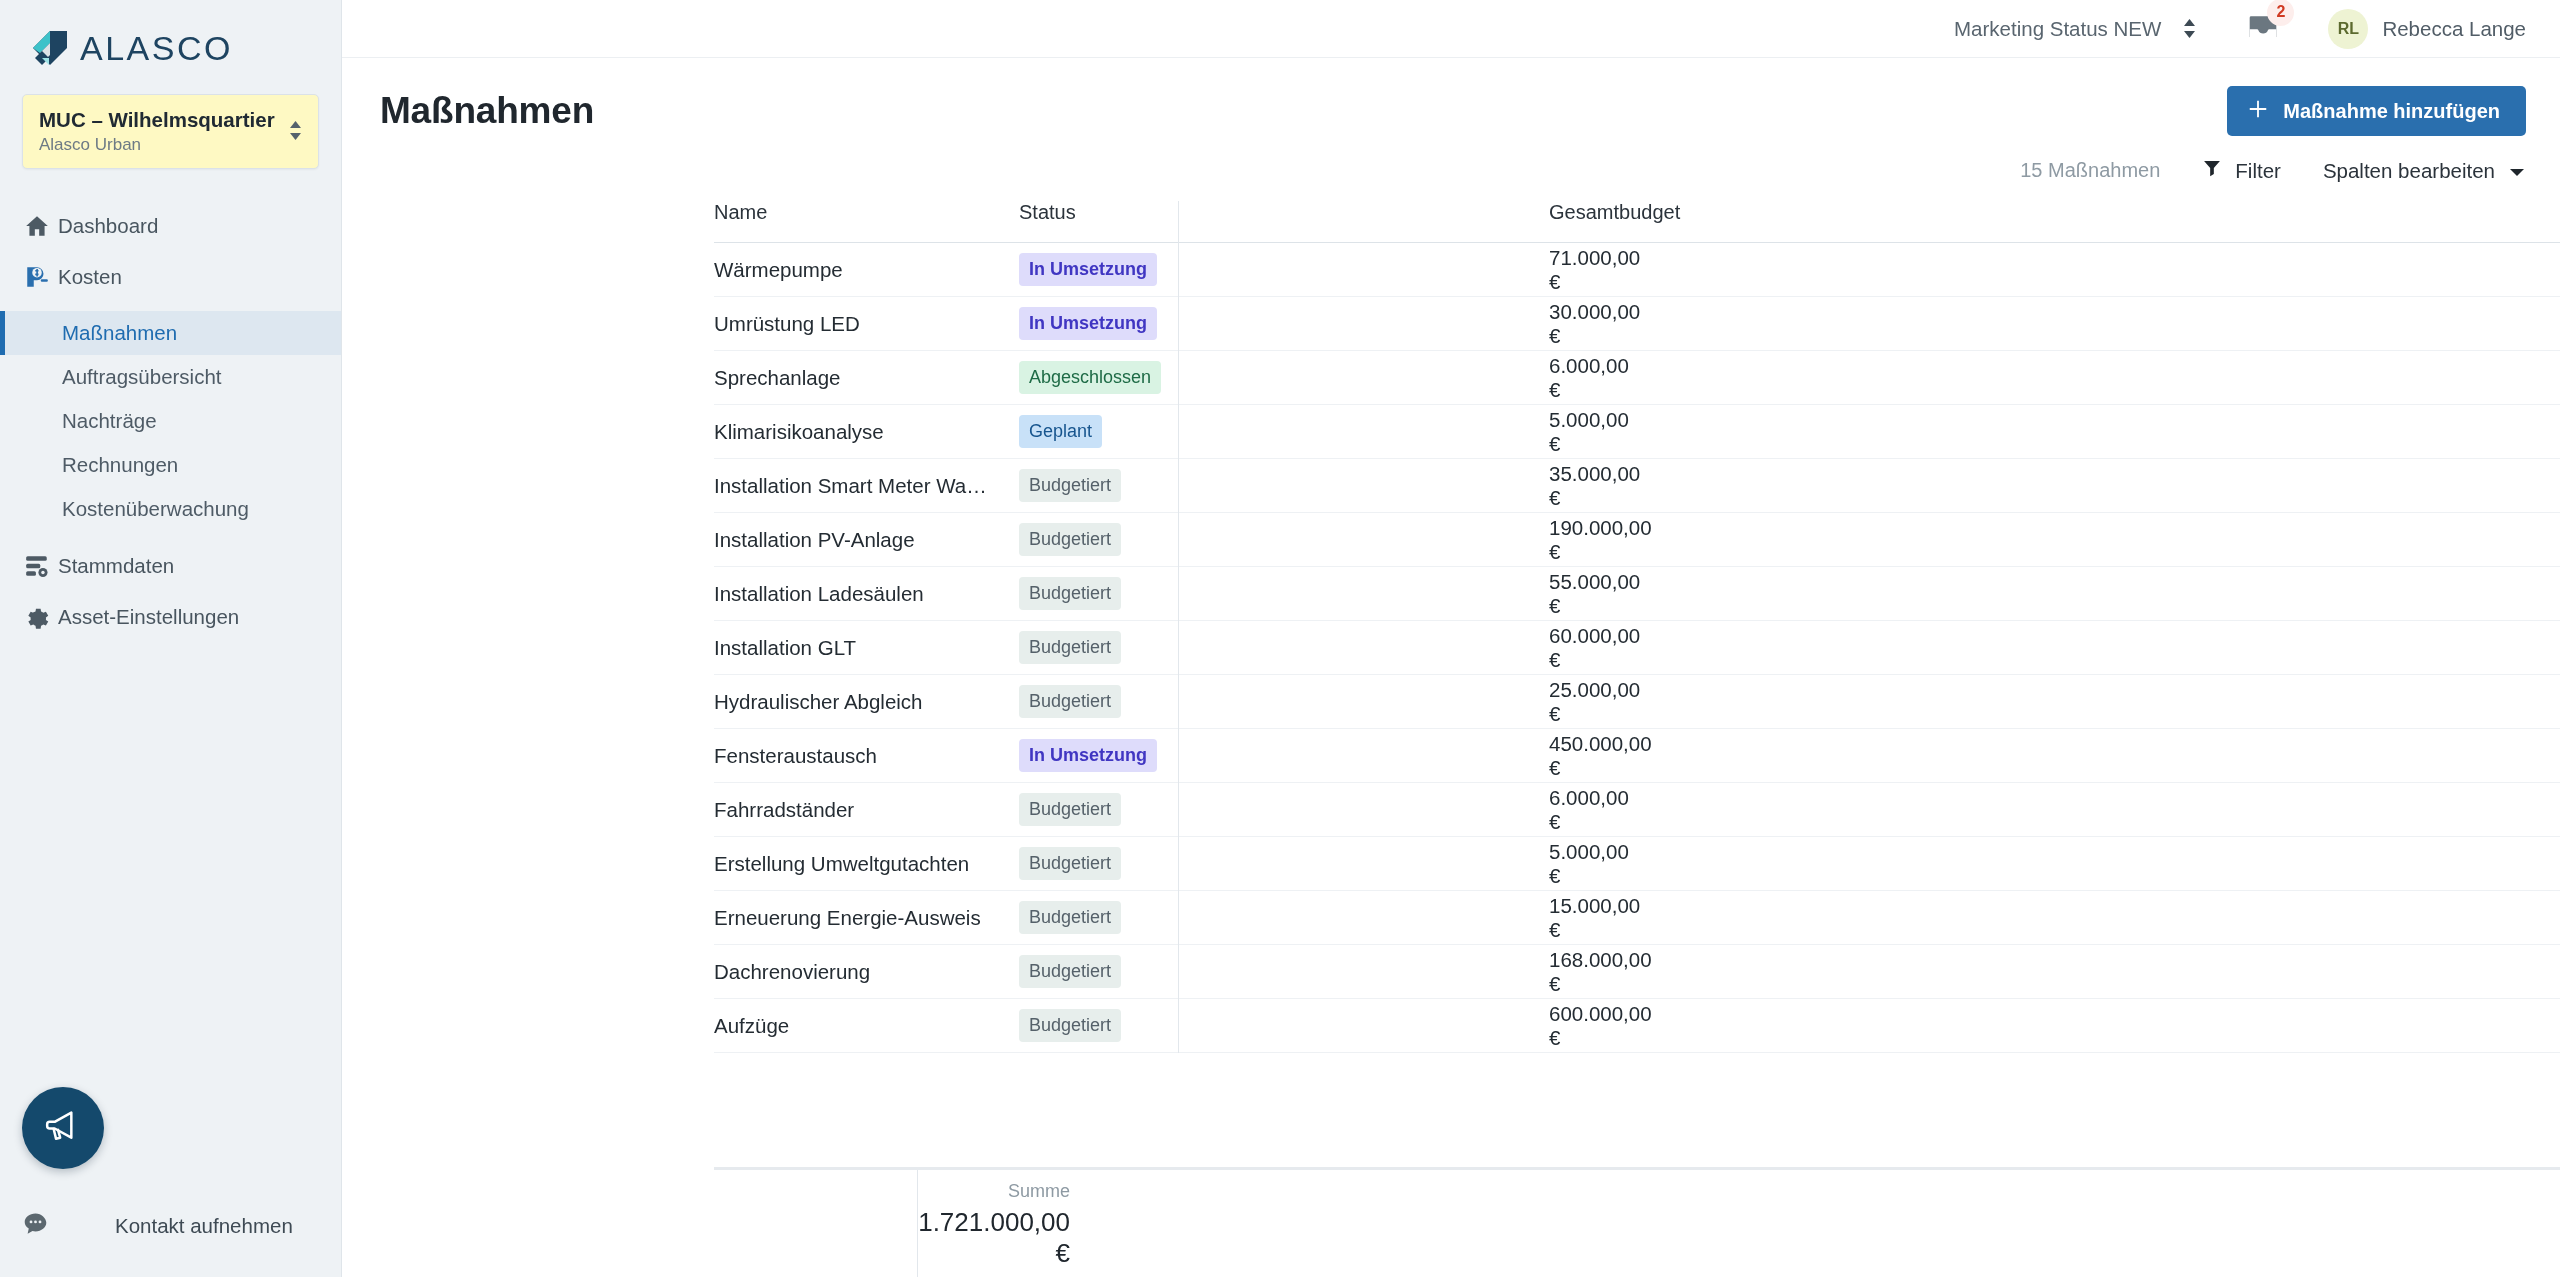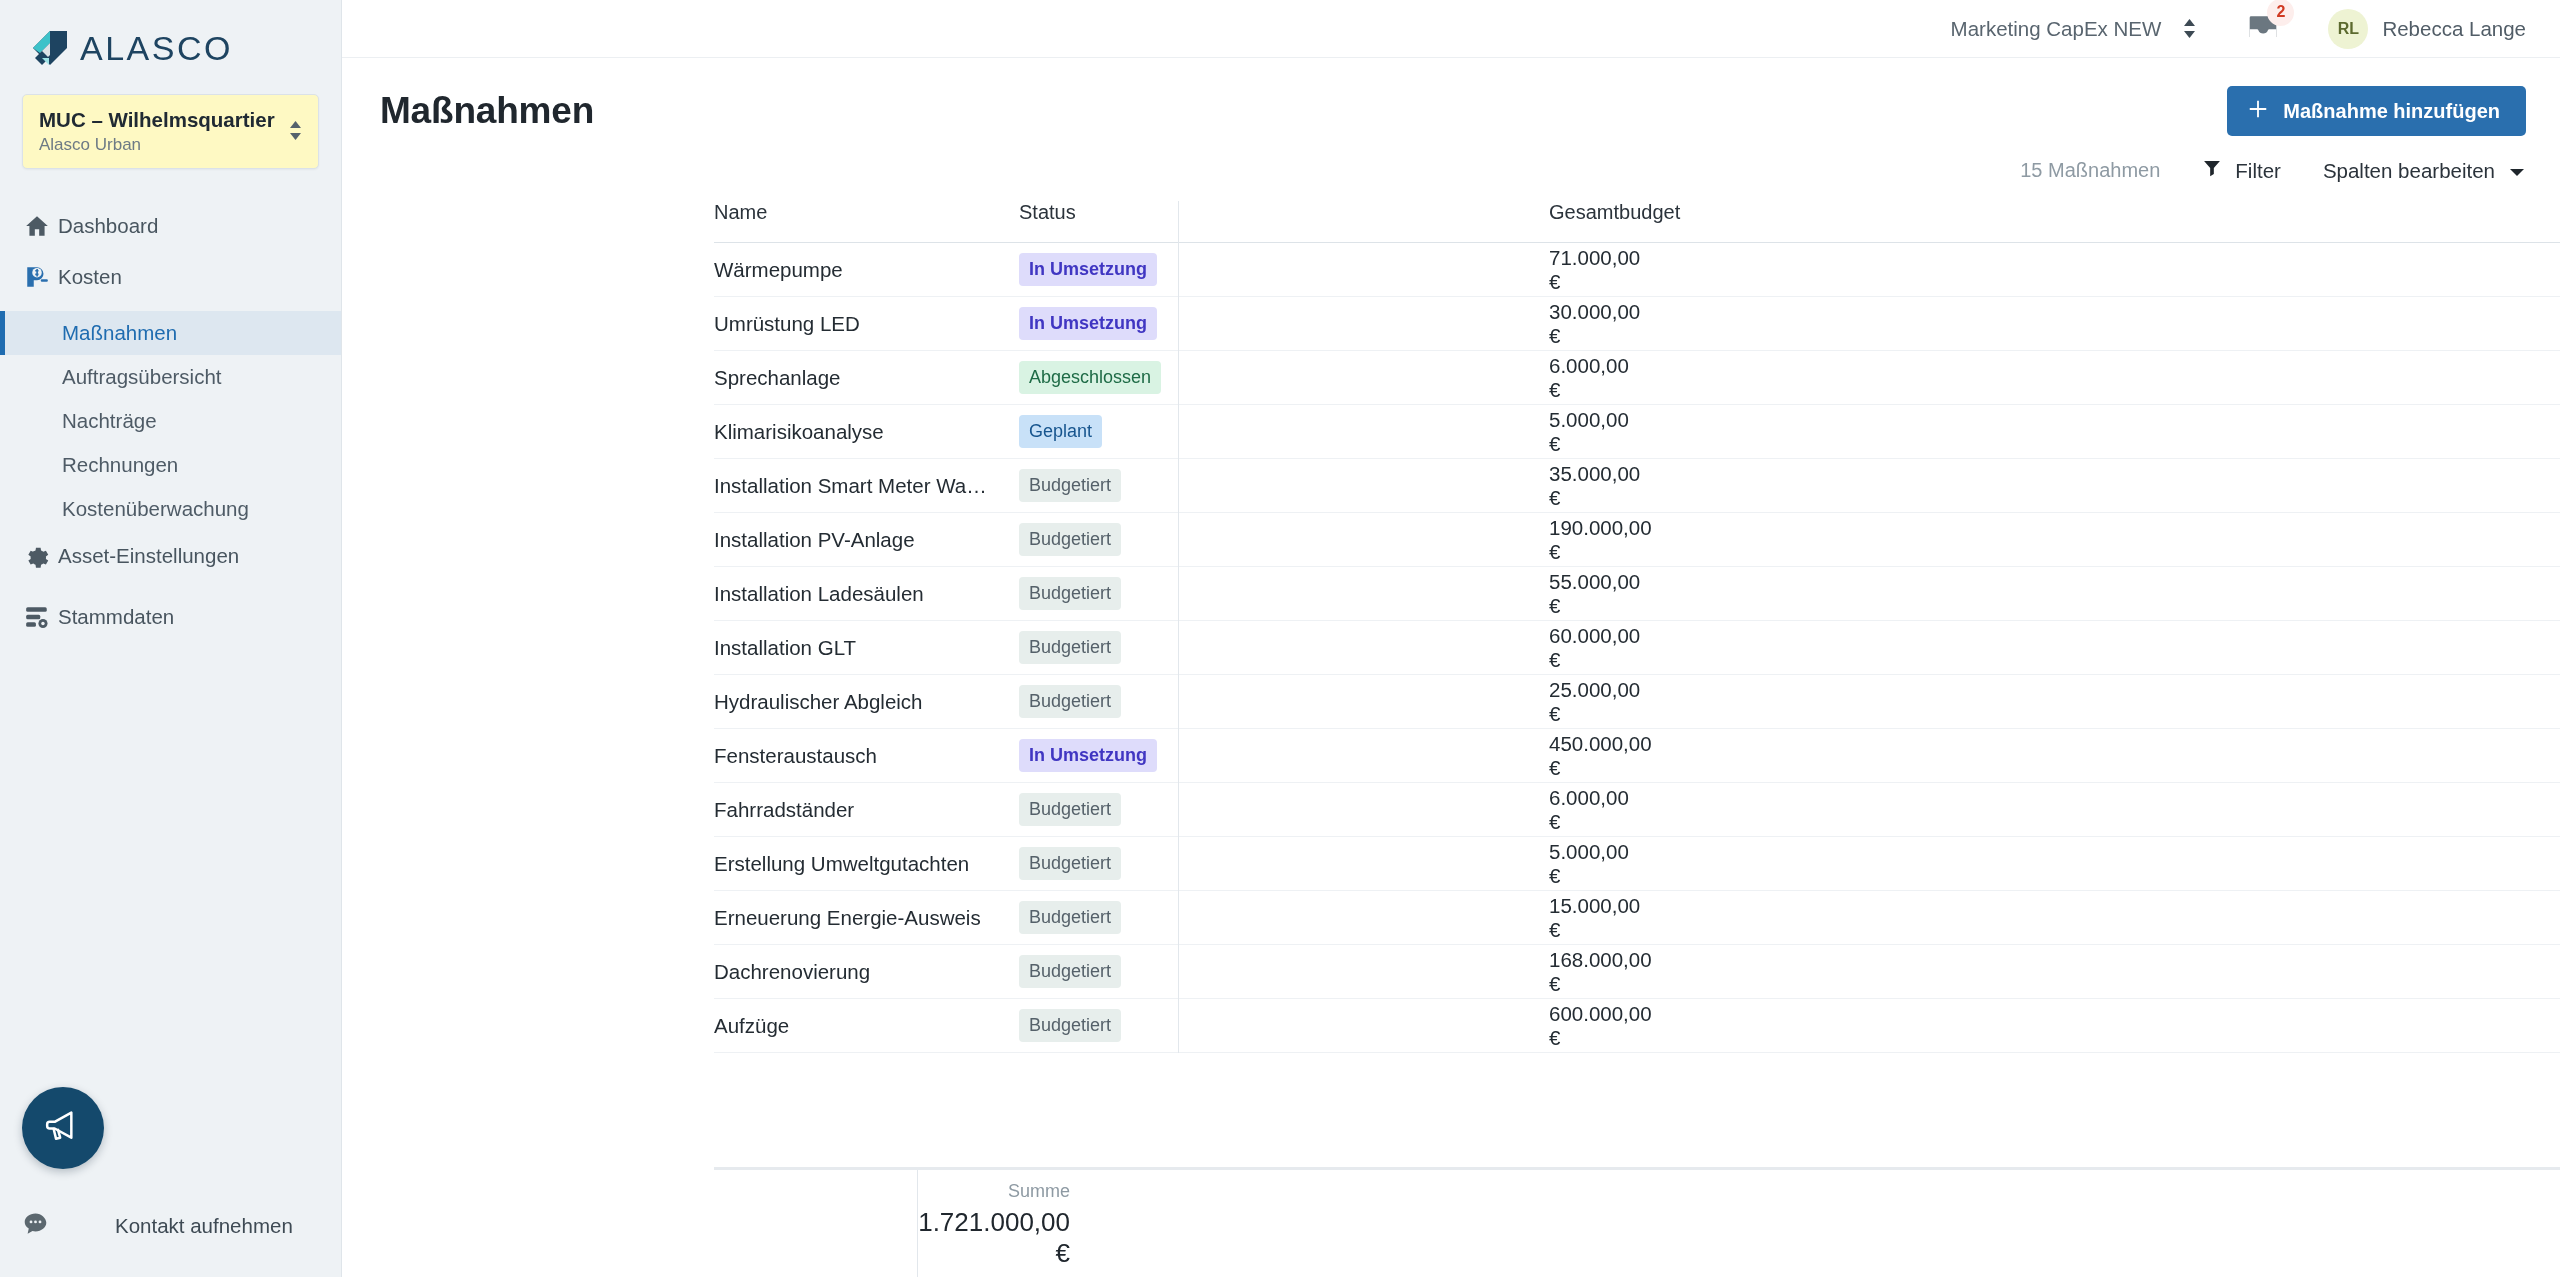--- a/index.html
+++ b/index.html
@@ -231,41 +231,41 @@
           <span class="lbl">Nachträge</span>
         </div>
         <div class="nav-item sub">
           <span class="lbl">Rechnungen</span>
         </div>
         <div class="nav-item sub">
           <span class="lbl">Kostenüberwachung</span>
         </div>
       </div>
 
-      <div class="nav-item">
-        <span class="ico">
-          <svg width="26" height="26" viewBox="0 0 24 24" fill="#4d5a64">
-            <path d="M12 8.2a3.8 3.8 0 1 0 0 7.6 3.8 3.8 0 0 0 0-7.6Zm9.4 5.2 2.1-1.4-2.1-3.6-2.4.9a8 8 0 0 0-2-1.2L16.6 5.5h-4.2l-.4 2.6a8 8 0 0 0-2 1.2l-2.4-.9-2.1 3.6L7.6 13.4a8 8 0 0 0 0 2.3L5.5 17.1l2.1 3.6 2.4-.9a8 8 0 0 0 2 1.2l.4 2.6h4.2l.4-2.6a8 8 0 0 0 2-1.2l2.4.9 2.1-3.6-2.1-1.4a8 8 0 0 0 0-2.3Z" transform="translate(-1.6 -1.3) scale(1.02)"></path>
-          </svg>
-        </span>
-        <span class="lbl">Asset-Einstellungen</span>
-      </div>
-
       <div class="nav-item" style="margin-top:10px">
         <span class="ico">
           <svg width="26" height="26" viewBox="0 0 24 24" fill="#4d5a64">
             <rect x="2" y="3" width="19" height="4.2" rx="1.4"></rect>
             <rect x="2" y="9.9" width="13" height="4.2" rx="1.4"></rect>
             <rect x="2" y="16.8" width="9" height="4.2" rx="1.4"></rect>
             <circle cx="17.5" cy="18" r="4.2"></circle>
             <circle cx="17.5" cy="18" r="1.6" fill="#eef2f5"></circle>
           </svg>
         </span>
         <span class="lbl">Stammdaten</span>
       </div>
+
+      <div class="nav-item">
+        <span class="ico">
+          <svg width="26" height="26" viewBox="0 0 24 24" fill="#4d5a64">
+            <path d="M12 8.2a3.8 3.8 0 1 0 0 7.6 3.8 3.8 0 0 0 0-7.6Zm9.4 5.2 2.1-1.4-2.1-3.6-2.4.9a8 8 0 0 0-2-1.2L16.6 5.5h-4.2l-.4 2.6a8 8 0 0 0-2 1.2l-2.4-.9-2.1 3.6L7.6 13.4a8 8 0 0 0 0 2.3L5.5 17.1l2.1 3.6 2.4-.9a8 8 0 0 0 2 1.2l.4 2.6h4.2l.4-2.6a8 8 0 0 0 2-1.2l2.4.9 2.1-3.6-2.1-1.4a8 8 0 0 0 0-2.3Z" transform="translate(-1.6 -1.3) scale(1.02)"></path>
+          </svg>
+        </span>
+        <span class="lbl">Asset-Einstellungen</span>
+      </div>
     </nav>
 
     <div class="fab">
       <span>
         <svg width="40" height="40" viewBox="0 0 24 24" fill="none" stroke="#ffffff" stroke-width="1.5" stroke-linejoin="round" stroke-linecap="round">
           <path d="M4 9.5 h3 l10-5.5 v15 l-10-5.5 H4 a1.5 1.5 0 0 1-1.5-1.5v-1A1.5 1.5 0 0 1 4 9.5Z"></path>
           <path d="M6.4 13.8 7.8 19.6 10.3 19 9 14.3"></path>
         </svg>
       </span>
     </div>
@@ -280,21 +280,21 @@
         </svg>
       </span>
       <span class="lbl">Kontakt aufnehmen</span>
     </div>
   </aside>
 
   <section class="main">
 
     <header class="topbar">
       <div class="budget-switch">
-        <span class="lbl">Marketing CapEx NEW</span>
+        <span class="lbl">Marketing Status NEW</span>
         <span class="stepper">
           <svg width="13" height="8" viewBox="0 0 13 8">
               <path d="M6.5 0 L12 7 L1 7 Z" fill="#3d4a54"></path>
             </svg>
           <svg width="13" height="8" viewBox="0 0 13 8">
               <path d="M6.5 8 L1 1 L12 1 Z" fill="#3d4a54"></path>
             </svg>
         </span>
       </div>
 

